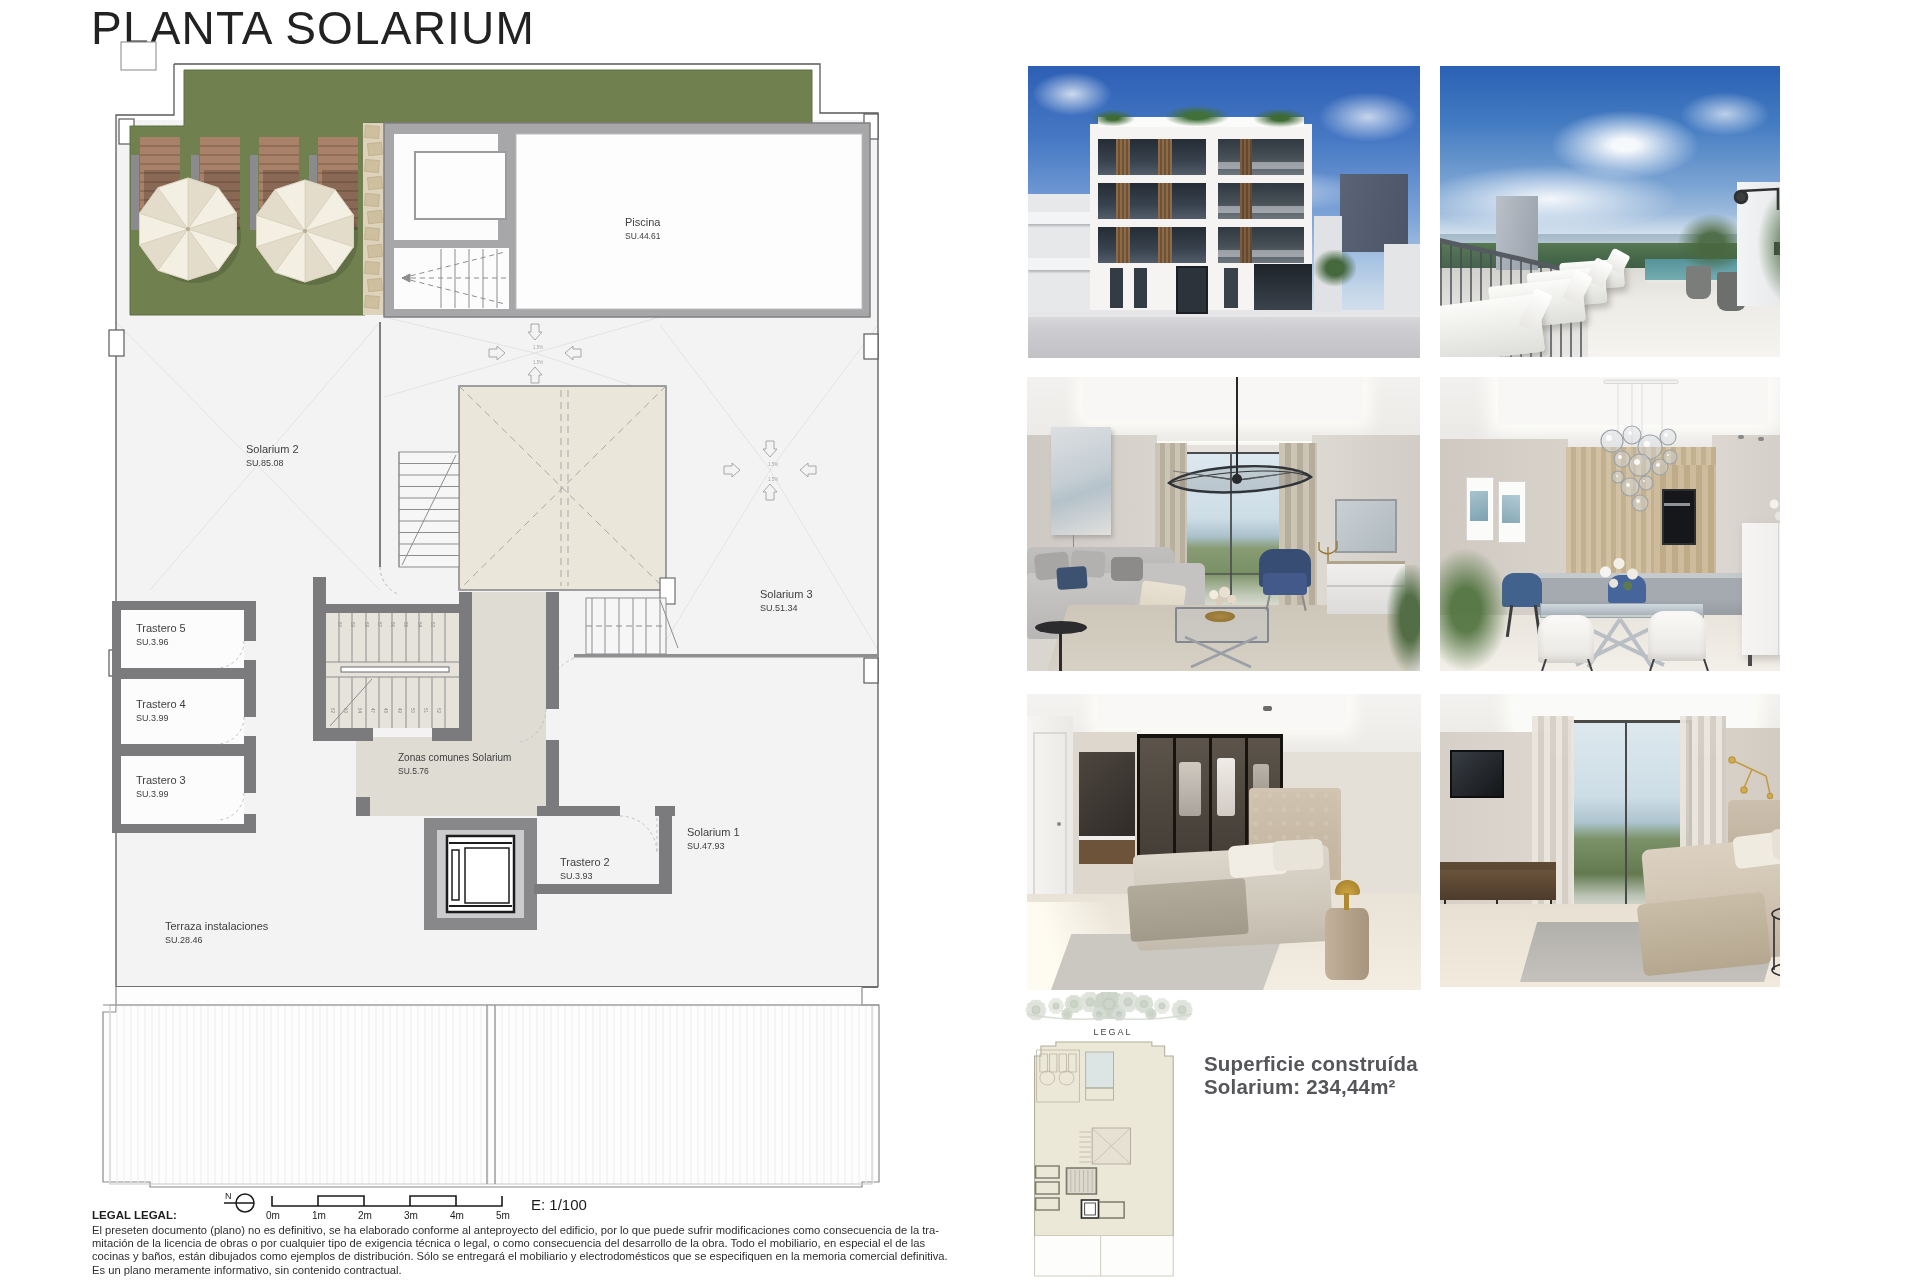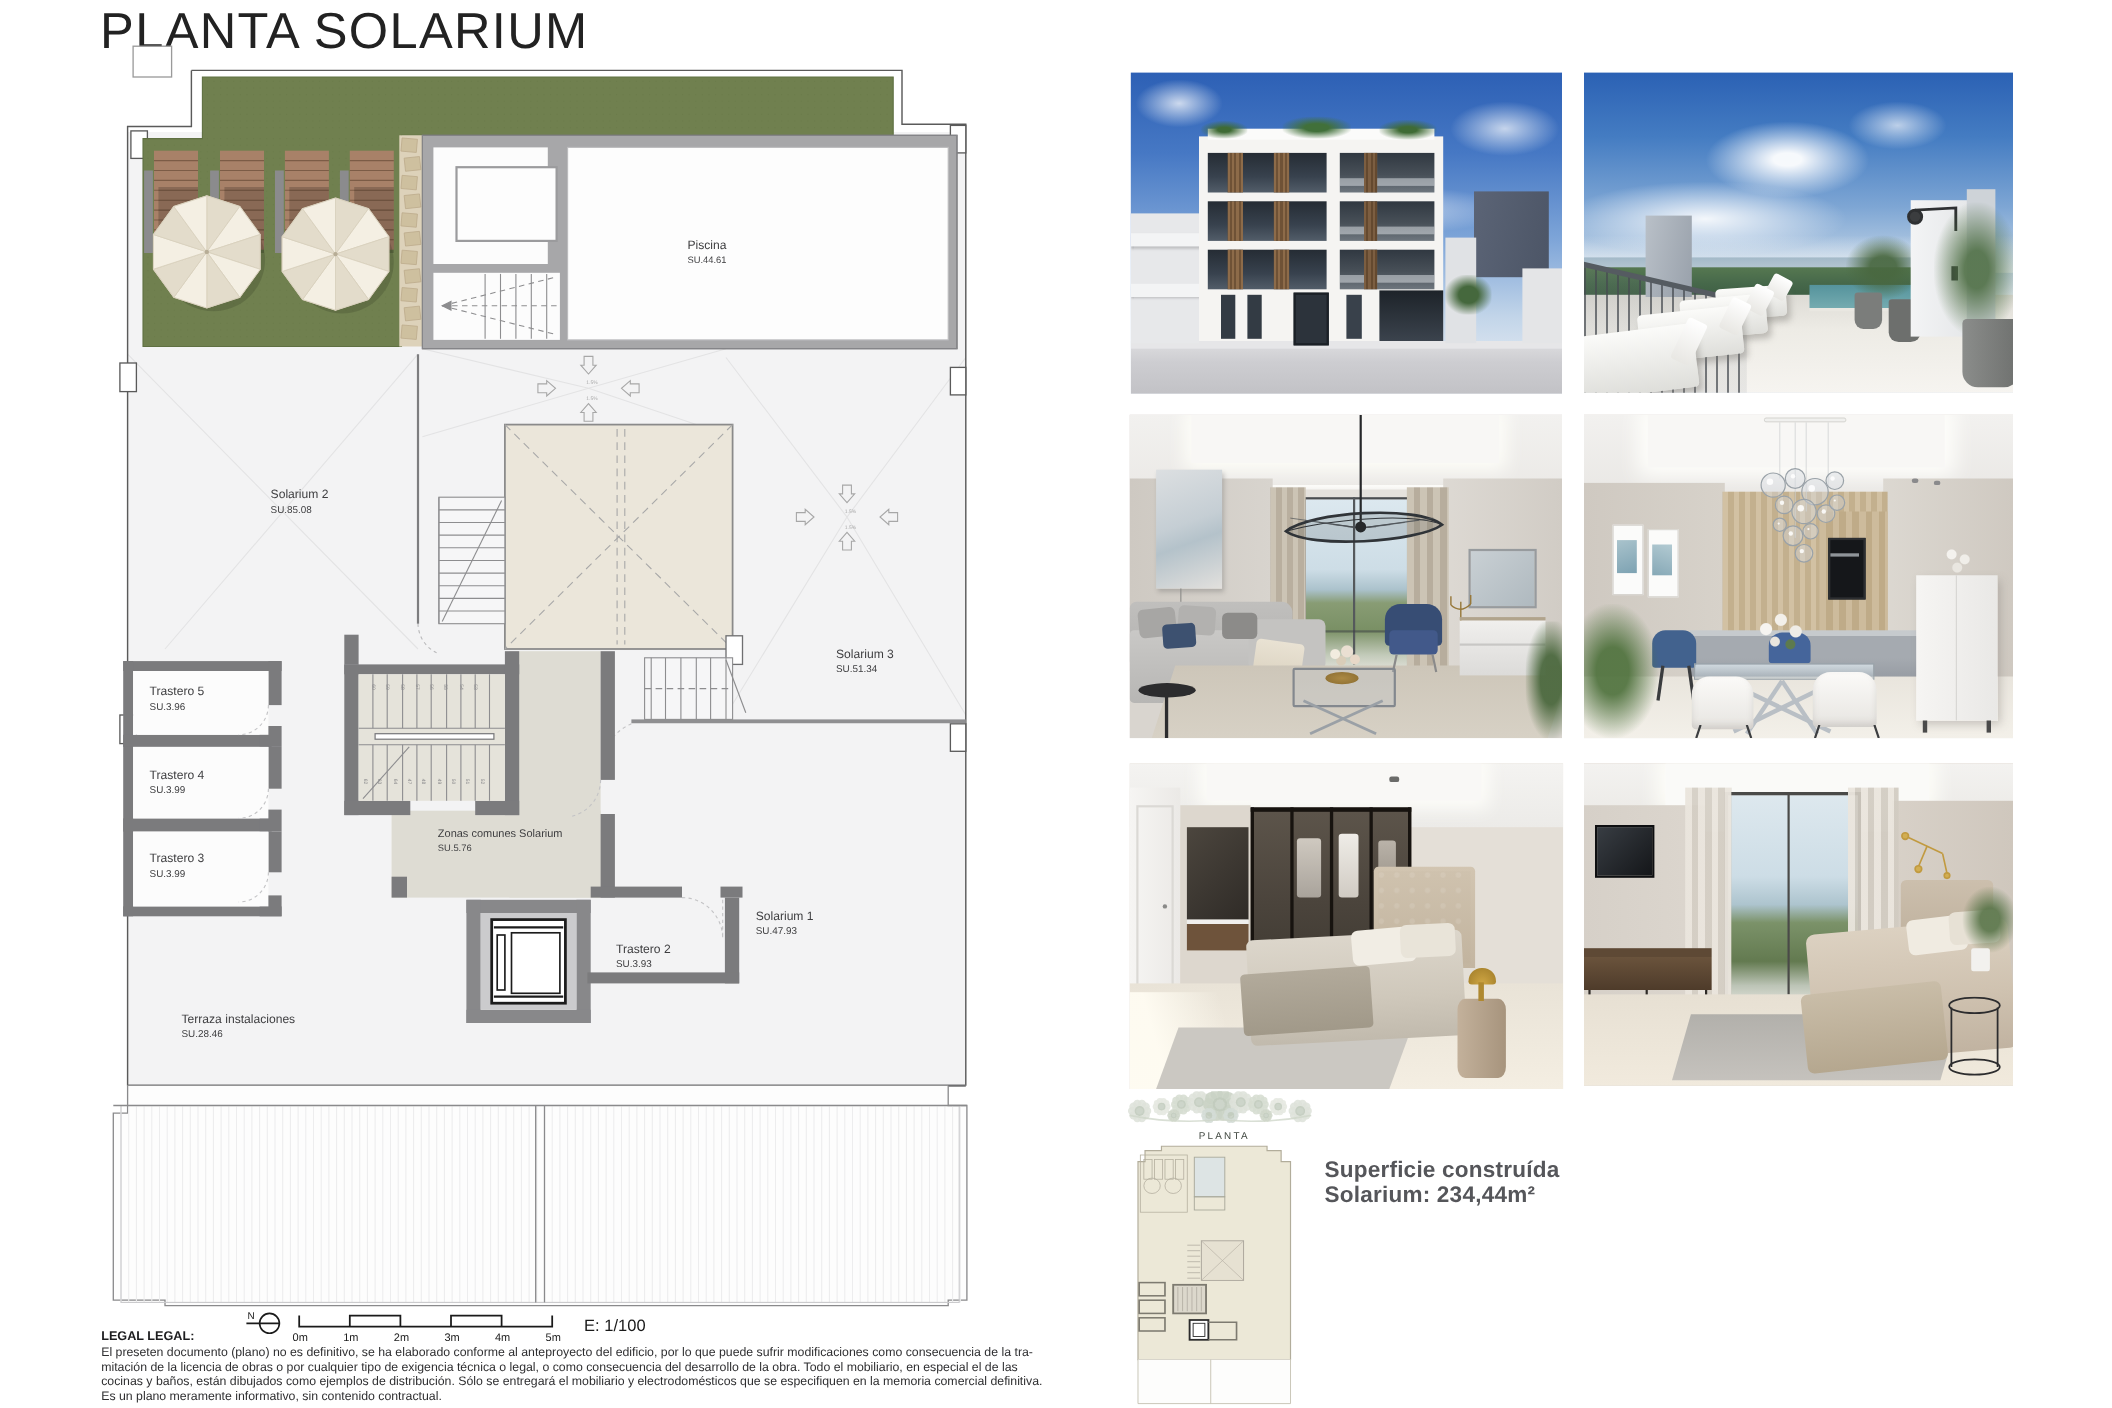--- a/index.html
+++ b/index.html
@@ -1,18 +1,18 @@
 <!DOCTYPE html>
 <html><head>
 <meta charset="utf-8">
 <style>
   html,body{margin:0;padding:0;background:#ffffff;width:1920px;height:1280px;overflow:hidden;
     font-family:"Liberation Sans",sans-serif;}
   .abs{position:absolute;}
-  #page{position:relative;width:1920px;height:1280px;background:#fff;overflow:hidden;}
+  #page{position:relative;width:1780px;height:1280px;background:#fff;overflow:hidden;}
   .ph{position:absolute;overflow:hidden;}
 </style>
 </head>
 <body>
 <div id="page">
 
 <div class="abs" style="left:91px;top:1px;font-size:46px;letter-spacing:1.2px;color:#222;">PLANTA SOLARIUM</div>
 <svg class="abs" style="left:0;top:0" width="980" height="1280" viewBox="0 0 980 1280">
 <defs>
 <g id="arrV" stroke="#9a9a9a" fill="none" stroke-width="1">
@@ -1183,21 +1183,21 @@
 <circle cx="93.4" cy="24.6" r="2.5" fill="#becac1" opacity="0.9"></circle>
 <circle cx="92.5" cy="22.0" r="2.5" fill="#becac1" opacity="0.9"></circle>
 <circle cx="93.4" cy="19.4" r="2.5" fill="#becac1" opacity="0.9"></circle>
 <circle cx="95.6" cy="17.7" r="2.5" fill="#becac1" opacity="0.9"></circle>
 <circle cx="98.4" cy="17.7" r="2.5" fill="#becac1" opacity="0.9"></circle>
 <circle cx="100.6" cy="19.4" r="2.5" fill="#becac1" opacity="0.9"></circle>
 <circle cx="97" cy="22" r="3.0" fill="#9fae98" opacity="0.8"></circle>
 <path d="M5,22 Q45,30 87,26 Q130,30 170,22" fill="none" stroke="#b7c2ae" stroke-width="1.5" opacity="0.8"></path>
 </svg>
 
-<div class="abs" style="left:1063px;top:1027px;width:100px;text-align:center;font-size:9px;letter-spacing:2px;color:#3f463f;">PLANTA</div>
+<div class="abs" style="left:1063px;top:1027px;width:100px;text-align:center;font-size:9px;letter-spacing:2px;color:#3f463f;">LEGAL</div>
 
 <svg class="abs" style="left:1026px;top:1040px" width="176" height="240" viewBox="0 0 165 240" preserveAspectRatio="none">
 <path d="M14,6 L28,6 L28,2 L118,2 L118,6 L130,6 L130,16 L138,16 L138,196 L8,196 L8,16 L14,16 Z" fill="#ece8d7" stroke="#b2ad9b" stroke-width="1"></path>
 <rect x="56" y="12" width="26" height="36" fill="#dde4e4" stroke="#a9a99b" stroke-width="0.8"></rect>
 <rect x="56" y="48" width="26" height="12" fill="none" stroke="#a9a99b" stroke-width="0.8"></rect>
 <g stroke="#b5b0a0" stroke-width="0.7" fill="none">
 <rect x="13" y="14" width="7" height="18"></rect>
 <rect x="22" y="14" width="7" height="18"></rect>
 <rect x="31" y="14" width="7" height="18"></rect>
 <rect x="40" y="14" width="7" height="18"></rect>

